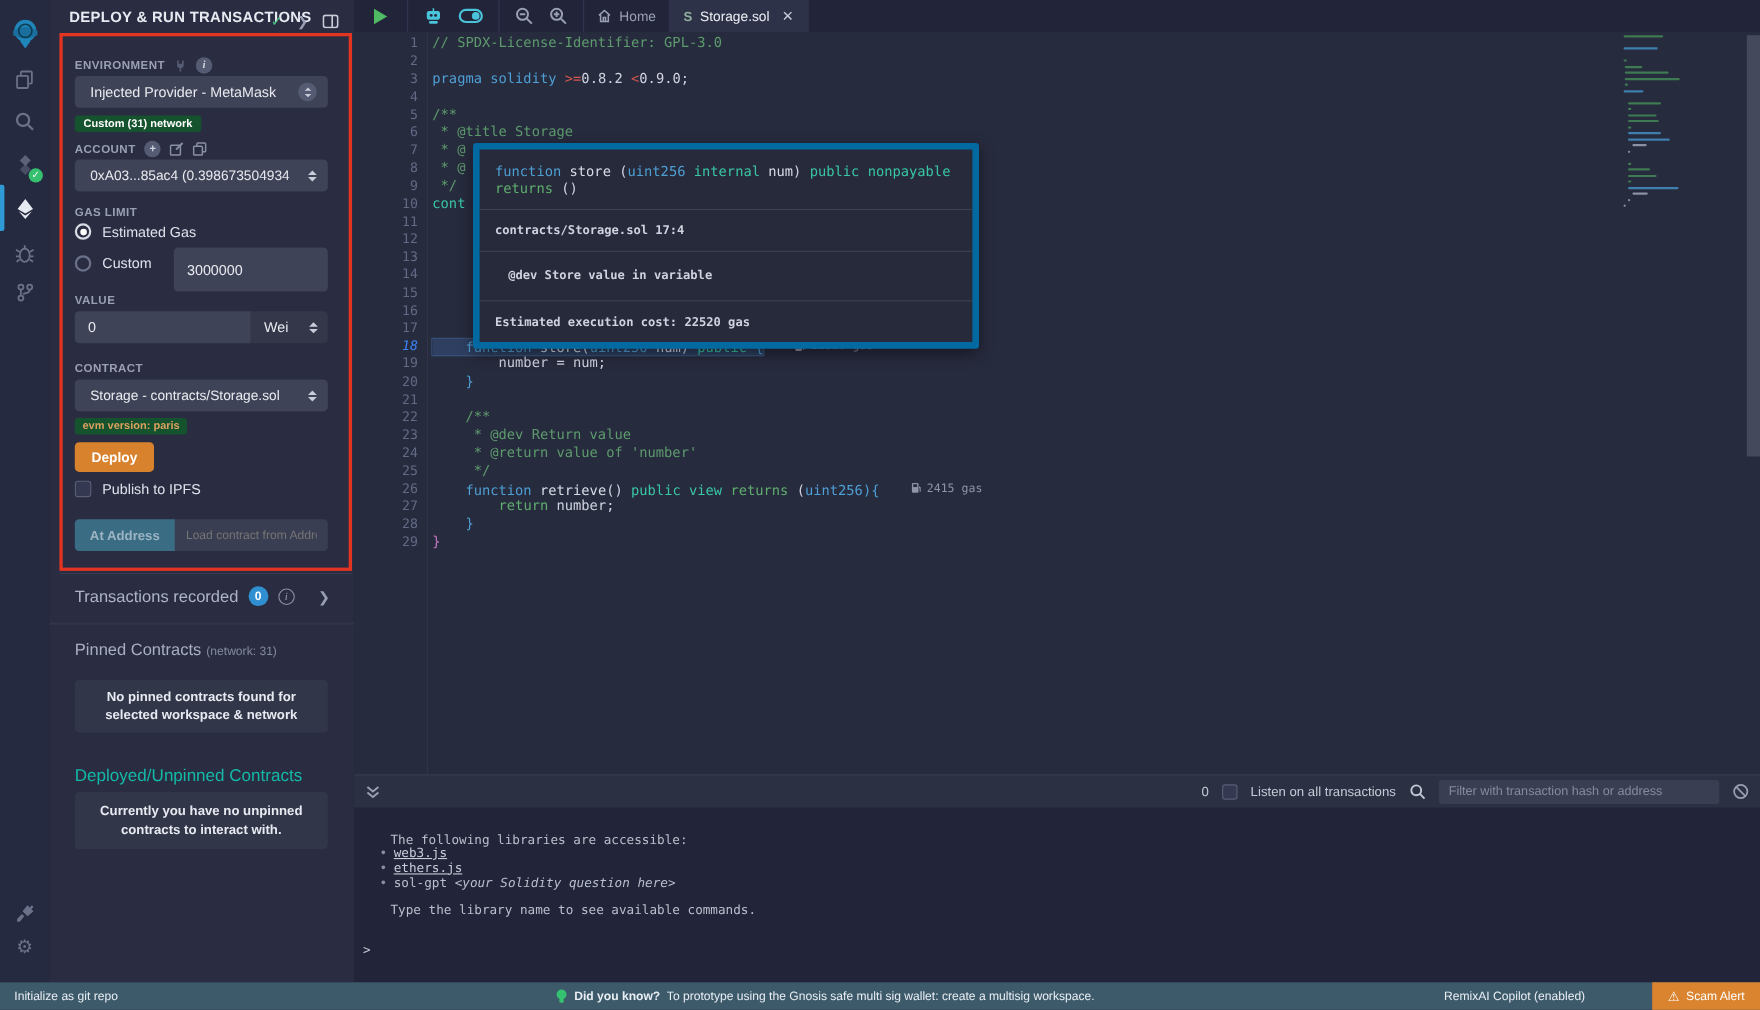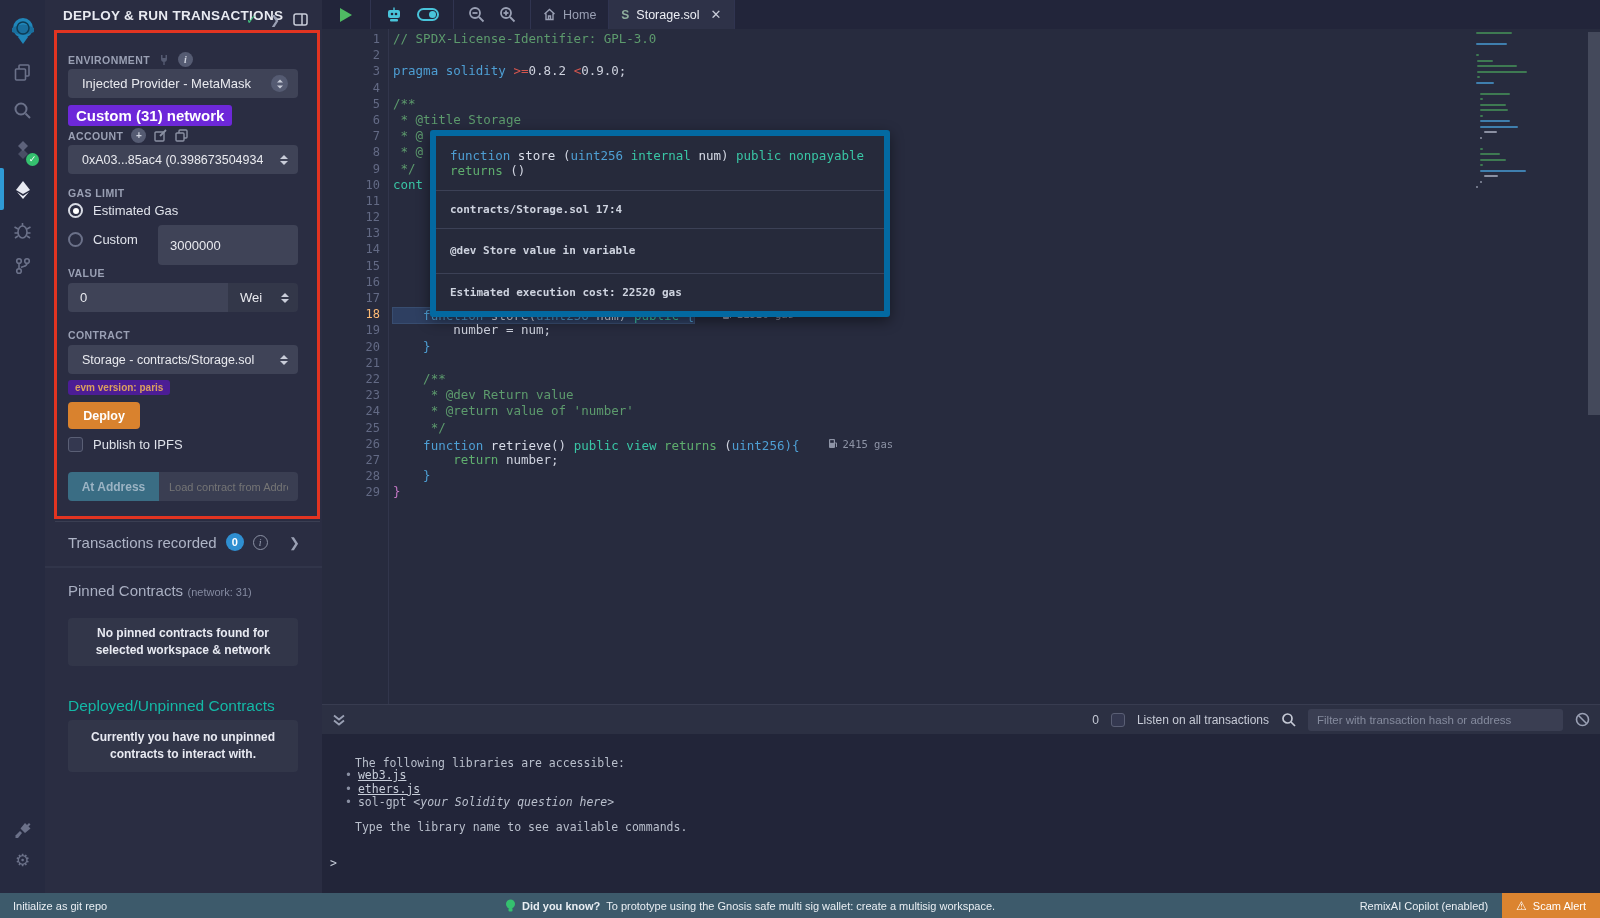--- a/index.html
+++ b/index.html
@@ -20,21 +20,21 @@
   #panel-header { position:absolute; left:18px; top:8px; width:250px; color:#e8eaf1; font-size:13.5px; font-weight:bold; letter-spacing:.3px; line-height:16px; }
   .ph-icons { position:absolute; top:12px; right:14px; display:flex; gap:13px; align-items:center; }
   .lbl { color:#9aa0b4; font-size:10.5px; font-weight:bold; letter-spacing:.4px; }
   .field { position:absolute; left:23px; width:230px; height:29px; background:#3f4357; border-radius:4px; color:#e9eaef; font-size:13px; display:flex; align-items:center; padding:0 10px 0 14px; }
   .stepper { margin-left:auto; display:flex; flex-direction:column; gap:2px; align-items:center; }
   .stepper i { width:0; height:0; border-left:4px solid transparent; border-right:4px solid transparent; }
   .stepper .up { border-bottom:4px solid #c9cdd9; }
   .stepper .dn { border-top:4px solid #c9cdd9; }
   .stepper.circ { background:#555b72; border-radius:50%; width:17px; height:17px; justify-content:center; }
   .stepper.circ i { transform:scale(.75); }
-  .pill { display:inline-block; background:#6d28d9; color:#fff; font-size:15px; font-weight:bold; border-radius:3px; padding:2px 8px; }
+  .pill { display:inline-block; background:#14532d; color:#fff; font-size:10px; font-weight:bold; border-radius:3px; padding:2px 8px; }
   .radio { width:15px; height:15px; border-radius:50%; border:2px solid #6b7189; display:inline-block; position:relative; }
   .radio.sel { border-color:#d8dbe4; }
   .radio.sel::after { content:""; position:absolute; left:2.5px; top:2.5px; width:6px; height:6px; background:#fff; border-radius:50%; }
   .checkbox { width:15px; height:15px; border:1px solid #5a5f75; border-radius:3px; background:#343850; display:inline-block; }
   .empty-box { position:absolute; left:23px; width:230px; background:#323649; border-radius:4px; color:#e8eaf2; font-size:12px; font-weight:bold; text-align:center; display:flex; align-items:center; justify-content:center; line-height:17px; padding:8px 14px; }
   .divider { position:absolute; left:10px; right:2px; height:1px; background:#3a3e52; }
   #annotation-rect { position:absolute; left:9px; top:30px; width:266px; height:489px; border:3px solid #e23421; z-index:40; pointer-events:none; }
 
   
   #main { position:absolute; left:322px; top:0; right:0; height:893px; background:#272b3e; }
@@ -44,42 +44,42 @@
   .tab.active { background:#2e3248; color:#eceef4; }
   .play-tri { width:0; height:0; border-top:7px solid transparent; border-bottom:7px solid transparent; border-left:12px solid #4fba63; }
   .toggle-pill { width:22px; height:13px; border:2px solid #49c4da; border-radius:8px; position:relative; }
   .toggle-pill::after { content:""; position:absolute; right:1px; top:1px; width:7px; height:7px; background:#49c4da; border-radius:50%; }
   .sol-s { color:#8fae9d; font-weight:bold; font-size:12px; }
   .tab-close { color:#c9cdd9; font-size:13px; margin-left:4px; }
 
   
   #gutter { position:absolute; left:0; top:31px; width:58px; }
   .ln-num { height:16.2px; line-height:16.2px; text-align:right; color:#636a85; font-size:12px; font-family:"DejaVu Sans Mono", monospace; }
-  .ln-num.act { color:#fdba74; }
+  .ln-num.act { color:#3b82f6;font-style:italic; }
   #code { position:absolute; left:71px; top:31px; right:130px; }
   .code-row { height:16.2px; line-height:16.2px; white-space:pre; font-size:12.5px; font-family:"DejaVu Sans Mono", monospace; }
   .code-text.hl { background:rgba(62,110,180,.30); box-shadow:0 0 0 1px rgba(90,140,205,.35); }
   .tk-com { color:#5d9b6d; } .tk-kw { color:#4e9fd4; } .tk-fn { color:#d8dce8; }
   .tk-pl { color:#cfd3df; } .tk-op { color:#d4564e; } .tk-kw2 { color:#39c6a5; }
   .tk-kwg { color:#5fae6e; } .tk-brace { color:#4e9fd4; } .tk-brace2 { color:#c678c6; }
   .gas-note { margin-left:28px; color:#8e94a6; font-size:10.5px; font-family:"DejaVu Sans Mono", monospace; display:inline-flex; align-items:center; gap:5px; }
   .gutter-line { position:absolute; left:66px; top:29px; bottom:189px; width:1px; background:#32364c; }
 
   
   #minimap { position:absolute; right:60px; top:32px; width:64px; }
   .mm-row { height:2px; margin-bottom:3.5px; border-radius:1px; }
   .mm-com { background:#3e7a52; } .mm-kw { background:#3f7fae; } .mm-pl { background:#8b90a2; }
   #editor-scrollbar { position:absolute; right:0; top:32px; width:12px; height:383px; background:#4a4f60; opacity:.85; }
 
   
   #tooltip { position:absolute; left:108px; top:130px; width:460px; background:#262a3b; border:6px solid #0369a1; border-radius:3px; z-index:15; font-family:"DejaVu Sans Mono", monospace; box-shadow:0 4px 14px rgba(0,0,0,.45); }
   .tt-sec { padding:12px 14px; border-bottom:1px solid #3c4156; font-size:11px; color:#ced3df; font-weight:bold; }
   .tt-sec:last-child { border-bottom:none; }
   #tooltip-signature { font-size:12.5px; font-weight:normal; }
-  .tt-doc div { line-height:20px; }
+  .tt-doc div { line-height:20px;margin-left:12px; }
 
   
   #terminal-bar { position:absolute; left:0; right:0; top:704px; height:30px; background:#2c3043; border-top:1px solid #383c50; display:flex; align-items:center; padding:0 10px; z-index:5; }
   #terminal-bar .right { margin-left:auto; display:flex; align-items:center; gap:12px; }
   #listen-count { color:#c6cad6; font-size:12px; }
   #listen-label { color:#c6cad6; font-size:12px; }
   #filter-input { width:255px; height:22px; background:#3a3e52; border:none; border-radius:3px; color:#c6cad6; font-size:11.5px; padding:0 9px; outline:none; }
   #filter-input::placeholder { color:#858b9e; }
   #terminal { position:absolute; left:0; right:0; top:734px; bottom:0; background:#222539; font-family:"DejaVu Sans Mono", monospace; font-size:11.5px; color:#b9bfcc; }
   #terminal .intro { position:absolute; left:33px; top:22px; }
@@ -89,21 +89,21 @@
   #terminal a { color:#c6ccd8; text-decoration:underline; }
   #terminal .q { font-style:italic; }
   #terminal .hint { position:absolute; left:33px; top:86px; }
   #terminal .prompt { position:absolute; left:8px; top:122px; color:#c6ccd8; }
 
   
   #statusbar { position:absolute; left:0; right:0; bottom:0; height:25px; background:#3d5a6b; color:#e9eef3; font-size:11px; display:flex; align-items:center; z-index:50; }
   #statusbar .left { padding-left:13px; }
   #statusbar .tip { position:absolute; left:505px; display:flex; align-items:center; gap:6px; }
   #statusbar .tip b { font-weight:bold; }
-  #statusbar .right { margin-left:auto; display:flex; align-items:center; height:100%; }
+  #statusbar .right { margin-left:auto; display:flex; align-items:center; height:100%;gap:47px; }
   #copilot-status { padding-right:14px; }
   #scam-alert { height:100%; background:#db8430; display:flex; align-items:center; gap:6px; padding:0 14px; font-size:11px; color:#fff; }
   .info-circle { width:15px; height:15px; border-radius:50%; background:#555b72; color:#cfd3df; font-size:10px; font-weight:bold; text-align:center; line-height:15px; font-family:"Liberation Serif", serif; font-style:italic; }
   .info-outline { width:15px; height:15px; border-radius:50%; border:1px solid #8a90a3; color:#9aa0b4; font-size:10px; text-align:center; line-height:14px; font-family:"Liberation Serif", serif; font-style:italic; }
 </style>
 </head>
 <body>
 
 <div id="rail">
   <div class="rail-item" style="top:6px;height:48px;">
@@ -235,21 +235,21 @@
   </div>
 
   <div class="abs lbl" style="left:23px;top:329px;">CONTRACT</div>
   <div class="field" style="top:345px;font-size:12.5px;">
     <span>Storage - contracts/Storage.sol</span>
     <span class="stepper">
         <i class="up"></i>
         <i class="dn"></i>
       </span>
   </div>
-  <span class="abs" style="left:23px;top:380px;background:#4c1d95;color:#dba05e;font-size:10px;font-weight:bold;border-radius:3px;padding:2px 7px;">evm version: paris</span>
+  <span class="abs" style="left:23px;top:380px;background:#14532d;color:#dba05e;font-size:10px;font-weight:bold;border-radius:3px;padding:2px 7px;">evm version: paris</span>
 
   <div class="abs" style="left:23px;top:402px;width:72px;height:27px;background:#d9822e;border-radius:4px;color:#fff;font-size:12.5px;font-weight:bold;display:flex;align-items:center;justify-content:center;cursor:pointer;">Deploy</div>
 
   <div class="abs" style="left:23px;top:437px;display:flex;align-items:center;gap:10px;">
     <span class="checkbox"></span>
     <span style="color:#dfe2ea;font-size:13px;">Publish to IPFS</span>
   </div>
 
   <div class="abs" style="left:23px;top:472px;width:91px;height:29px;background:#3a6d84;border-radius:4px 0 0 4px;color:#9cb4c4;font-size:12px;font-weight:bold;display:flex;align-items:center;justify-content:center;">At Address</div>
   <input class="abs" style="left: 114px; top: 472px; width: 139px; height: 29px; background: rgb(58, 62, 82); border: none; border-radius: 0px 4px 4px 0px; color: rgb(198, 202, 214); font-size: 11px; padding: 0px 10px; outline: none;" placeholder="Load contract from Addres">

